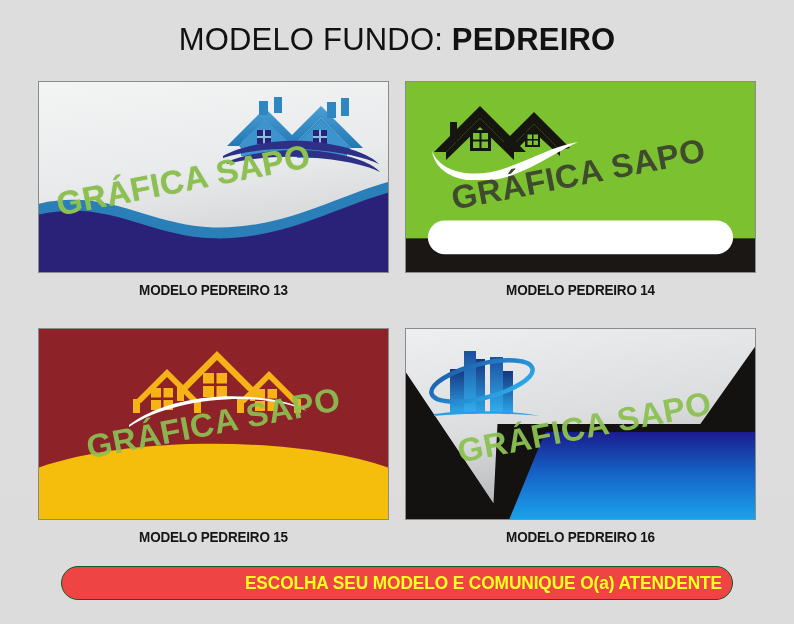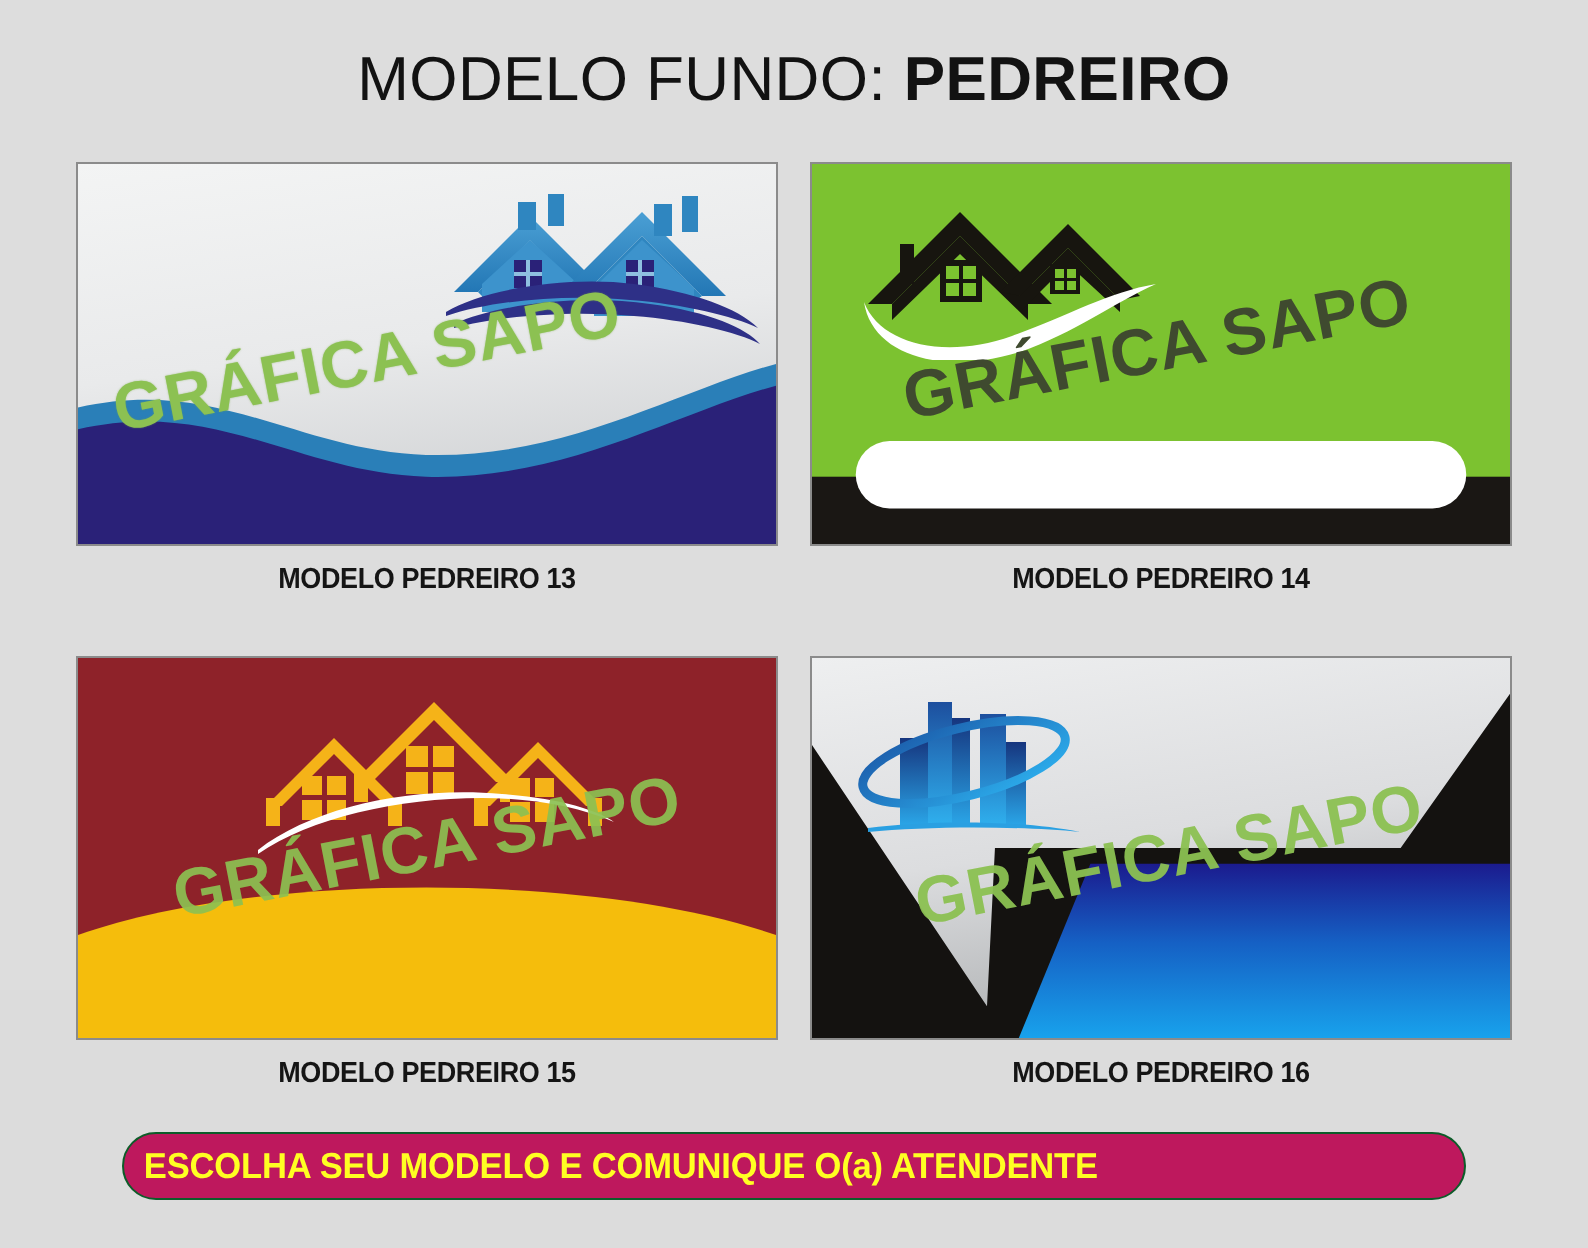--- a/index.html
+++ b/index.html
@@ -119,26 +119,26 @@
   .cap-3 { left: 38px;  top: 529px; }
   .cap-4 { left: 405px; top: 529px; }
 
   
   #footer-banner {
     position: absolute;
     left: 61px;
     top: 566px;
     width: 672px;
     height: 34px;
-    background: #be185d;
+    background: #ef4444;
     border: 1px solid #0d5c29;
     border-radius: 17px;
     display: flex;
     align-items: center;
-    justify-content: flex-start;
+    justify-content: flex-end;
   }
   #footer-banner-text {
     font-family: "Liberation Sans", sans-serif;
     font-weight: 700;
     font-size: 18px;
     color: #ffff22;
     letter-spacing: -0.1px;
     white-space: nowrap;
     transform: scaleX(0.96);
   }

